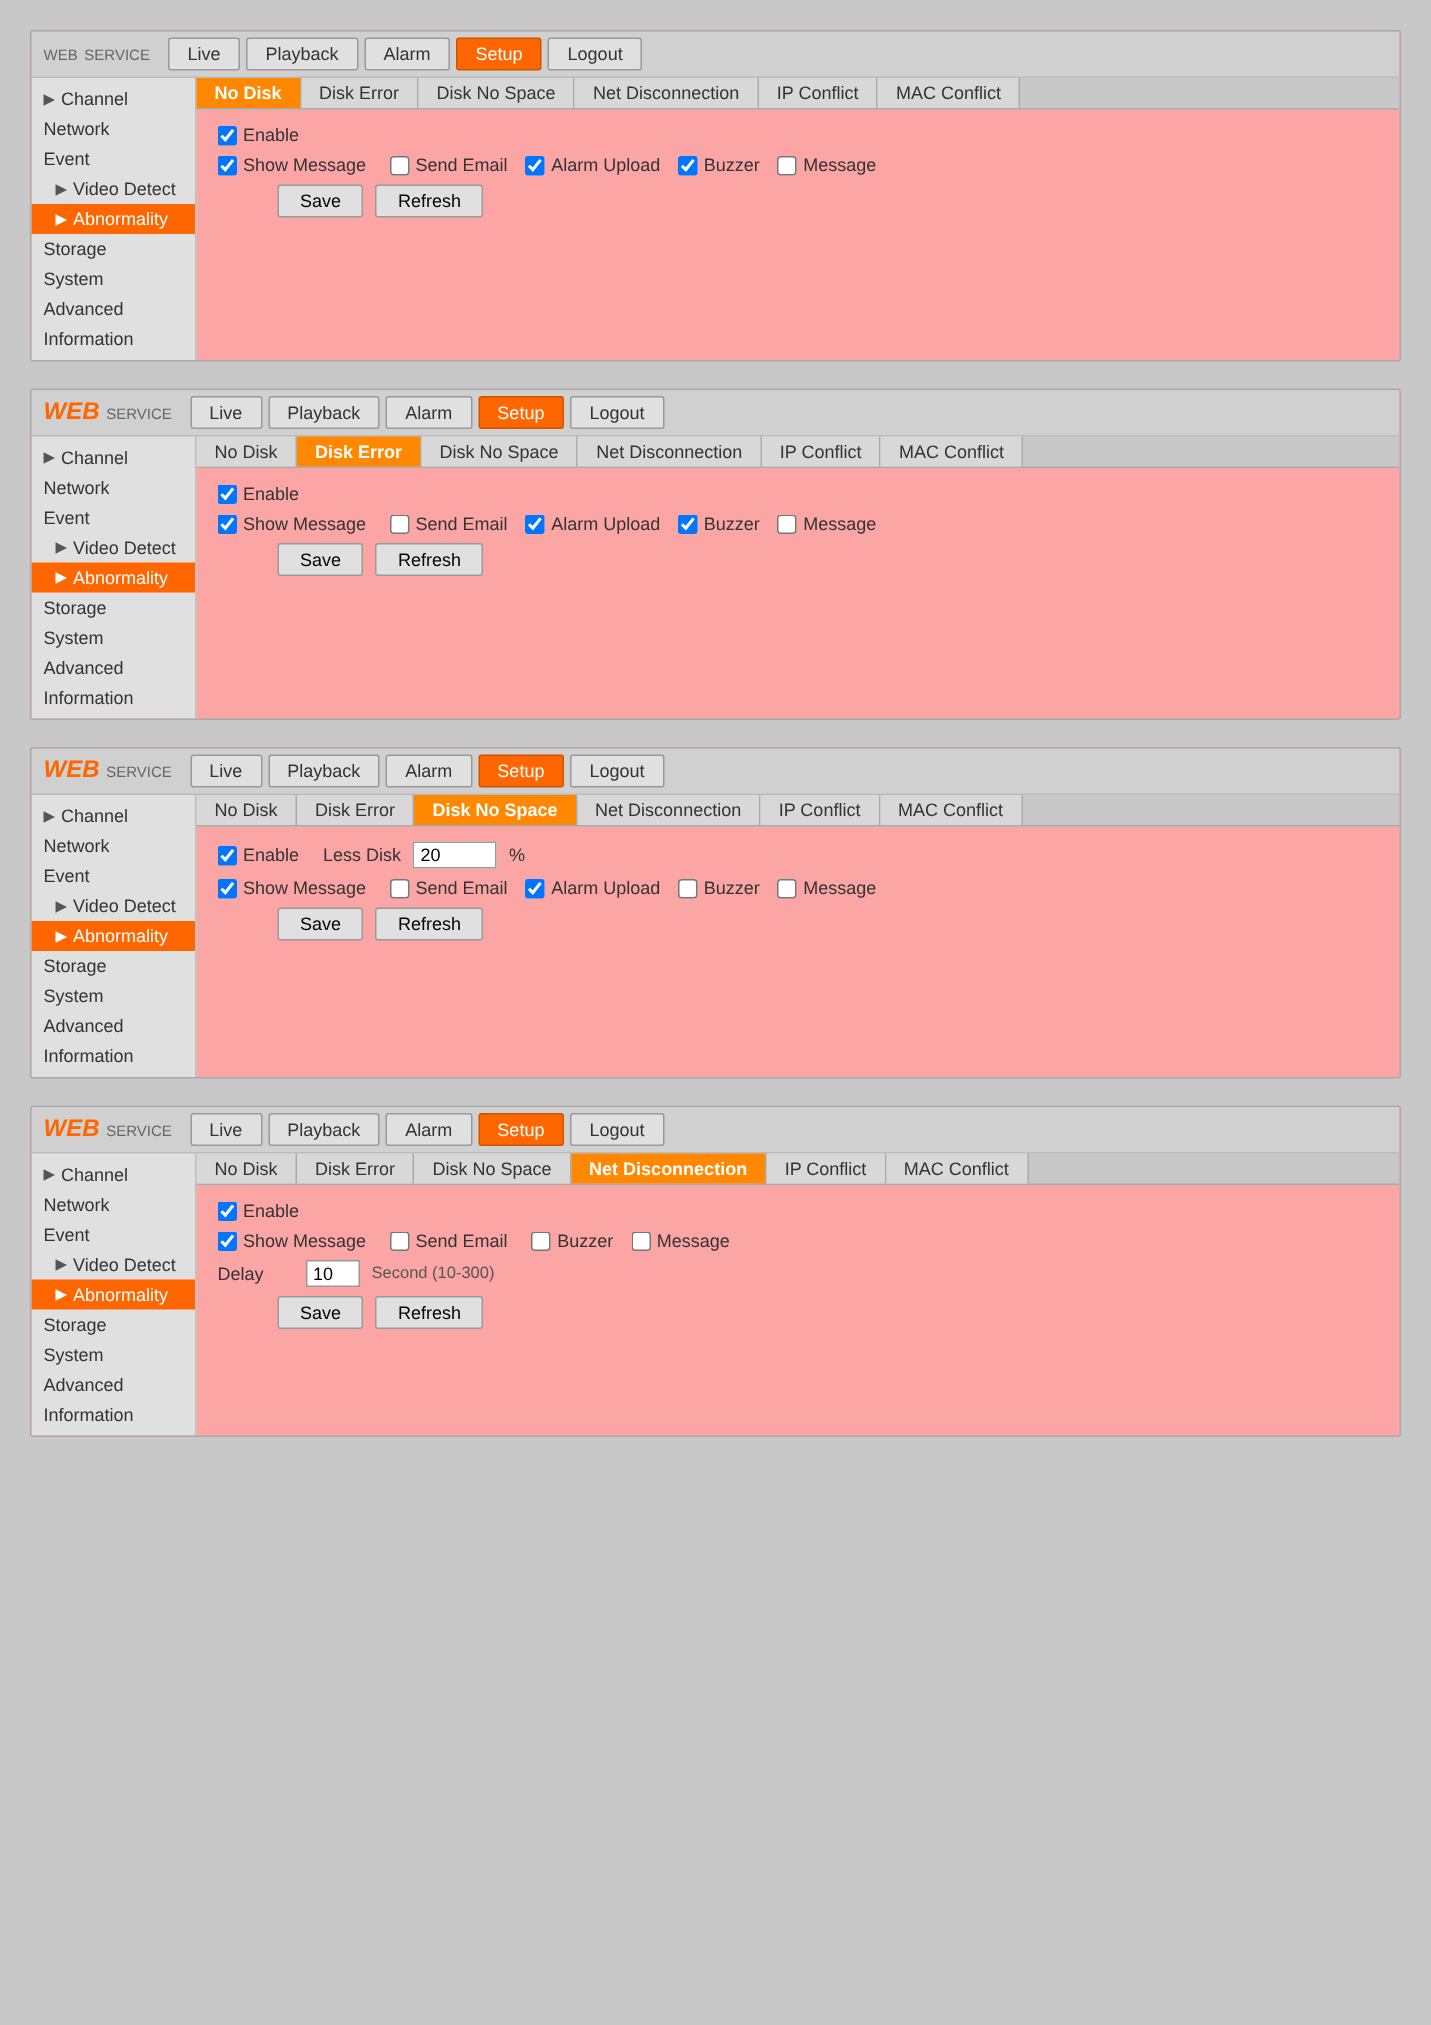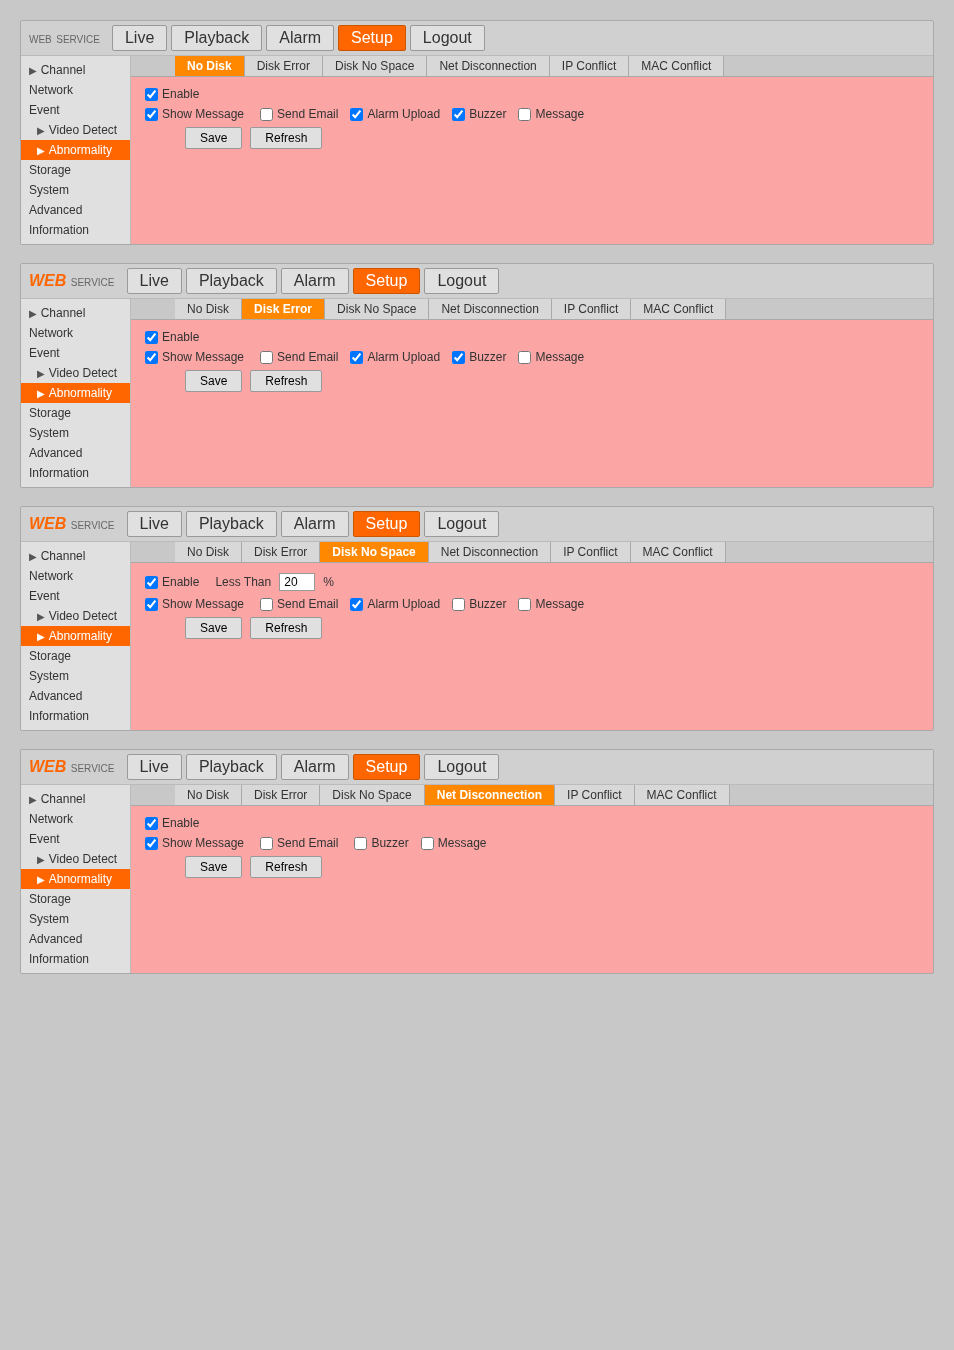--- a/index.html
+++ b/index.html
@@ -40,21 +40,21 @@
     }
     .logo span {
       font-size: 10px;
       color: #666;
       font-style: normal;
       font-weight: normal;
     }
 
     .nav-btn {
       padding: 3px 12px;
-      font-size: 16px;
+      font-size: 12px;
       border: 1px solid #999;
       background: #e0e0e0;
       cursor: pointer;
       border-radius: 2px;
       color: #333;
     }
     .nav-btn.active {
       background: #ff6600;
       color: white;
       border-color: #cc5500;
@@ -94,21 +94,20 @@
       font-size: 10px;
       color: #555;
     }
     .sidebar-item.active .arrow { color: white; }
 
     
     .tab-bar {
       background: #c8c8c8;
       display: flex;
       border-bottom: 1px solid #aaa;
-      padding-left: 44px;
     }
 
     .tab-item {
       padding: 3px 12px;
       font-size: 12px;
       border-right: 1px solid #aaa;
       cursor: pointer;
       background: #d8d8d8;
       color: #333;
     }
@@ -438,22 +437,22 @@
         <div class="tab-item">Net Disconnection</div>
         <div class="tab-item">IP Conflict</div>
         <div class="tab-item">MAC Conflict</div>
       </div>
       <div class="main-content">
         <div class="form-row">
           <label class="checkbox-label">
             <input type="checkbox" checked="" style="">
             <span>Enable</span>
           </label>
-          <span style="margin-left:8px;">Less Than</span>
-          <input type="text" class="text-input" value="20" style="width: 36px;">
+          <span style="margin-left:8px;">Less Disk</span>
+          <input type="text" class="text-input" value="20" style="width: 56px;">
           <span>%</span>
         </div>
         <div class="form-row">
           <label class="checkbox-label">
             <input type="checkbox" checked="" style="">
             <span>Show Message</span>
           </label>
           <label class="checkbox-label" style="margin-left:8px;">
             <input type="checkbox" style="">
             <span>Send Email</span>
@@ -552,20 +551,25 @@
           </label>
           <label class="checkbox-label" style="margin-left:8px;">
             <input type="checkbox" style="">
             <span>Buzzer</span>
           </label>
           <label class="checkbox-label" style="margin-left:4px;">
             <input type="checkbox" style="">
             <span>Message</span>
           </label>
         </div>
+        <div class="form-row">
+          <span class="delay-label">Delay</span>
+          <input type="text" class="text-input" value="10" style="width: 36px; margin-left: 20px;">
+          <span class="hint-text">Second (10-300)</span>
+        </div>
         <div class="form-row" style="margin-left:40px;">
           <button class="btn-save">Save</button>
           <button class="btn-refresh">Refresh</button>
         </div>
       </div>
     </div>
   </div>
 </div>
 
 </body></html>

